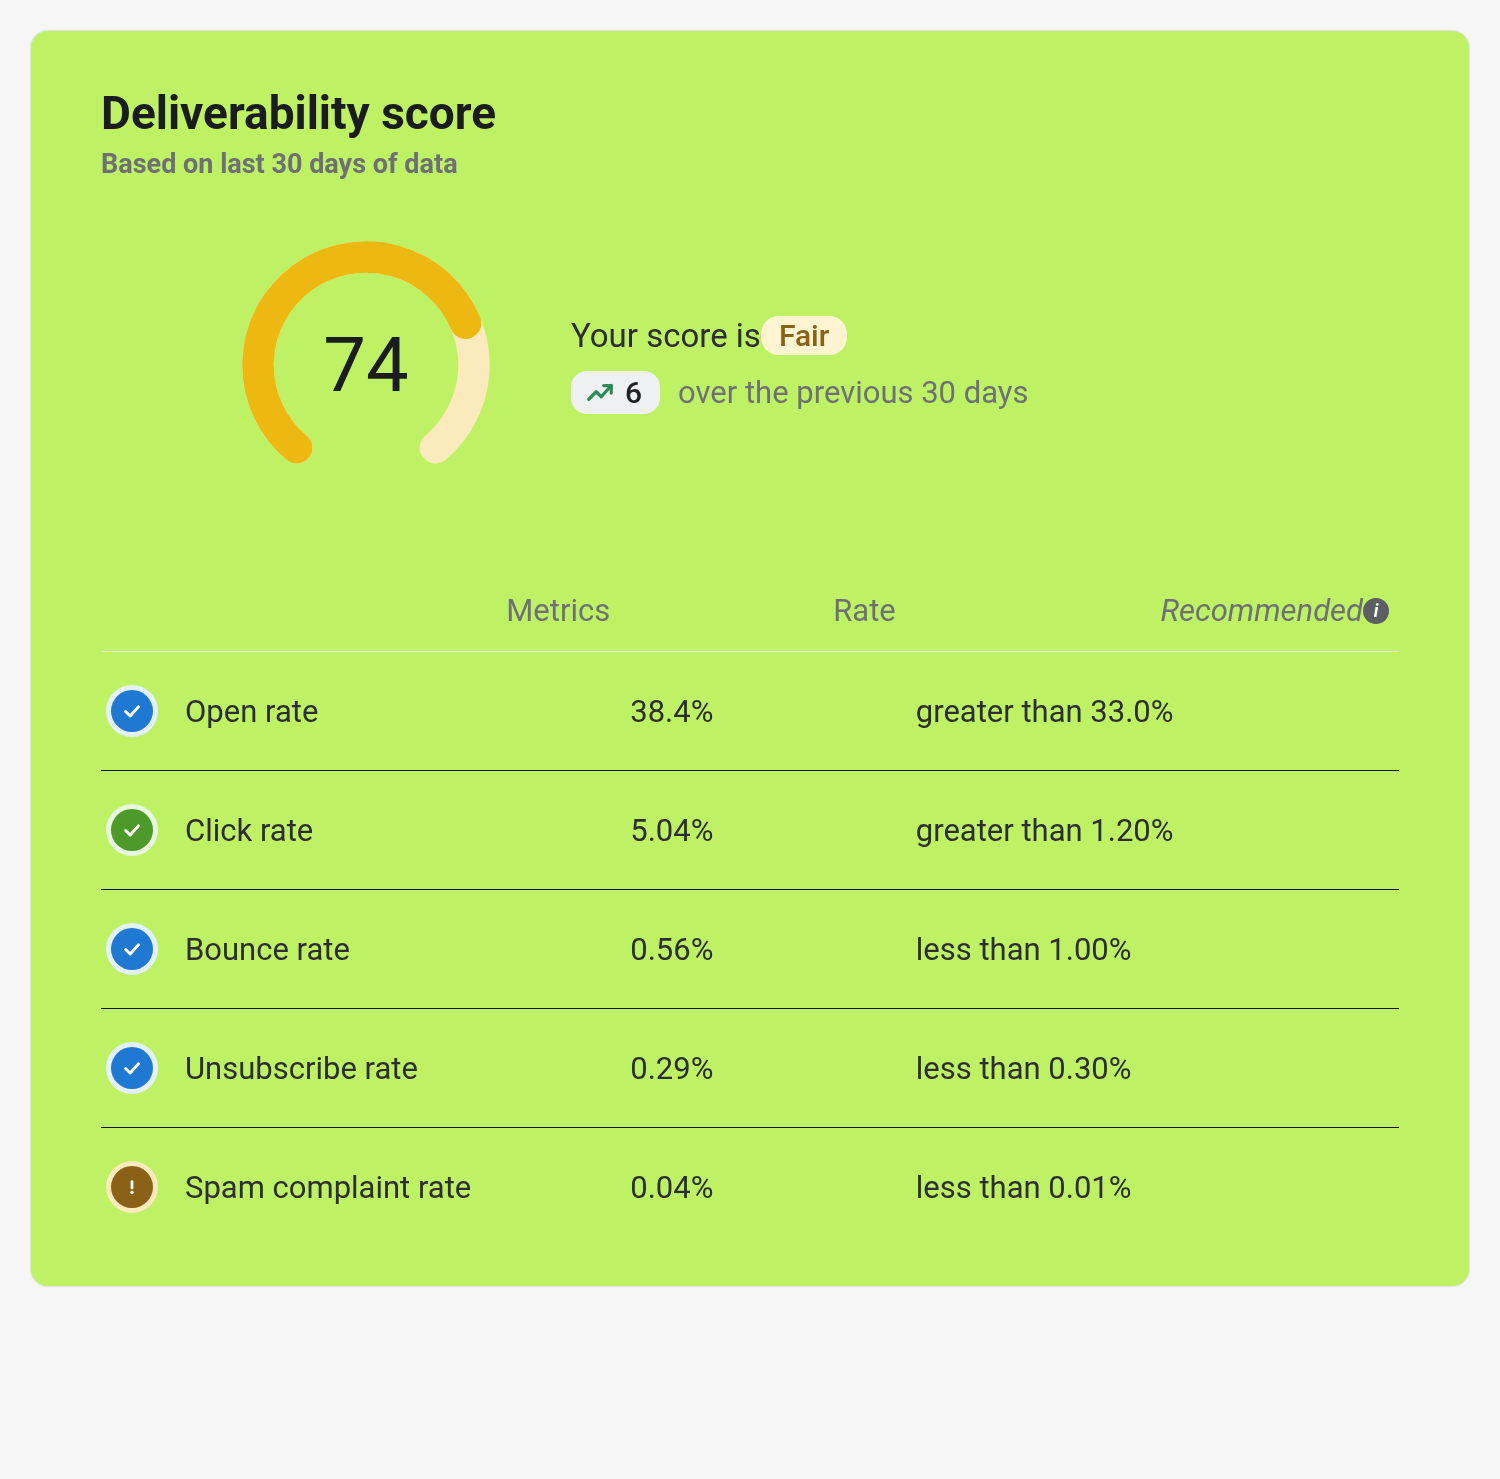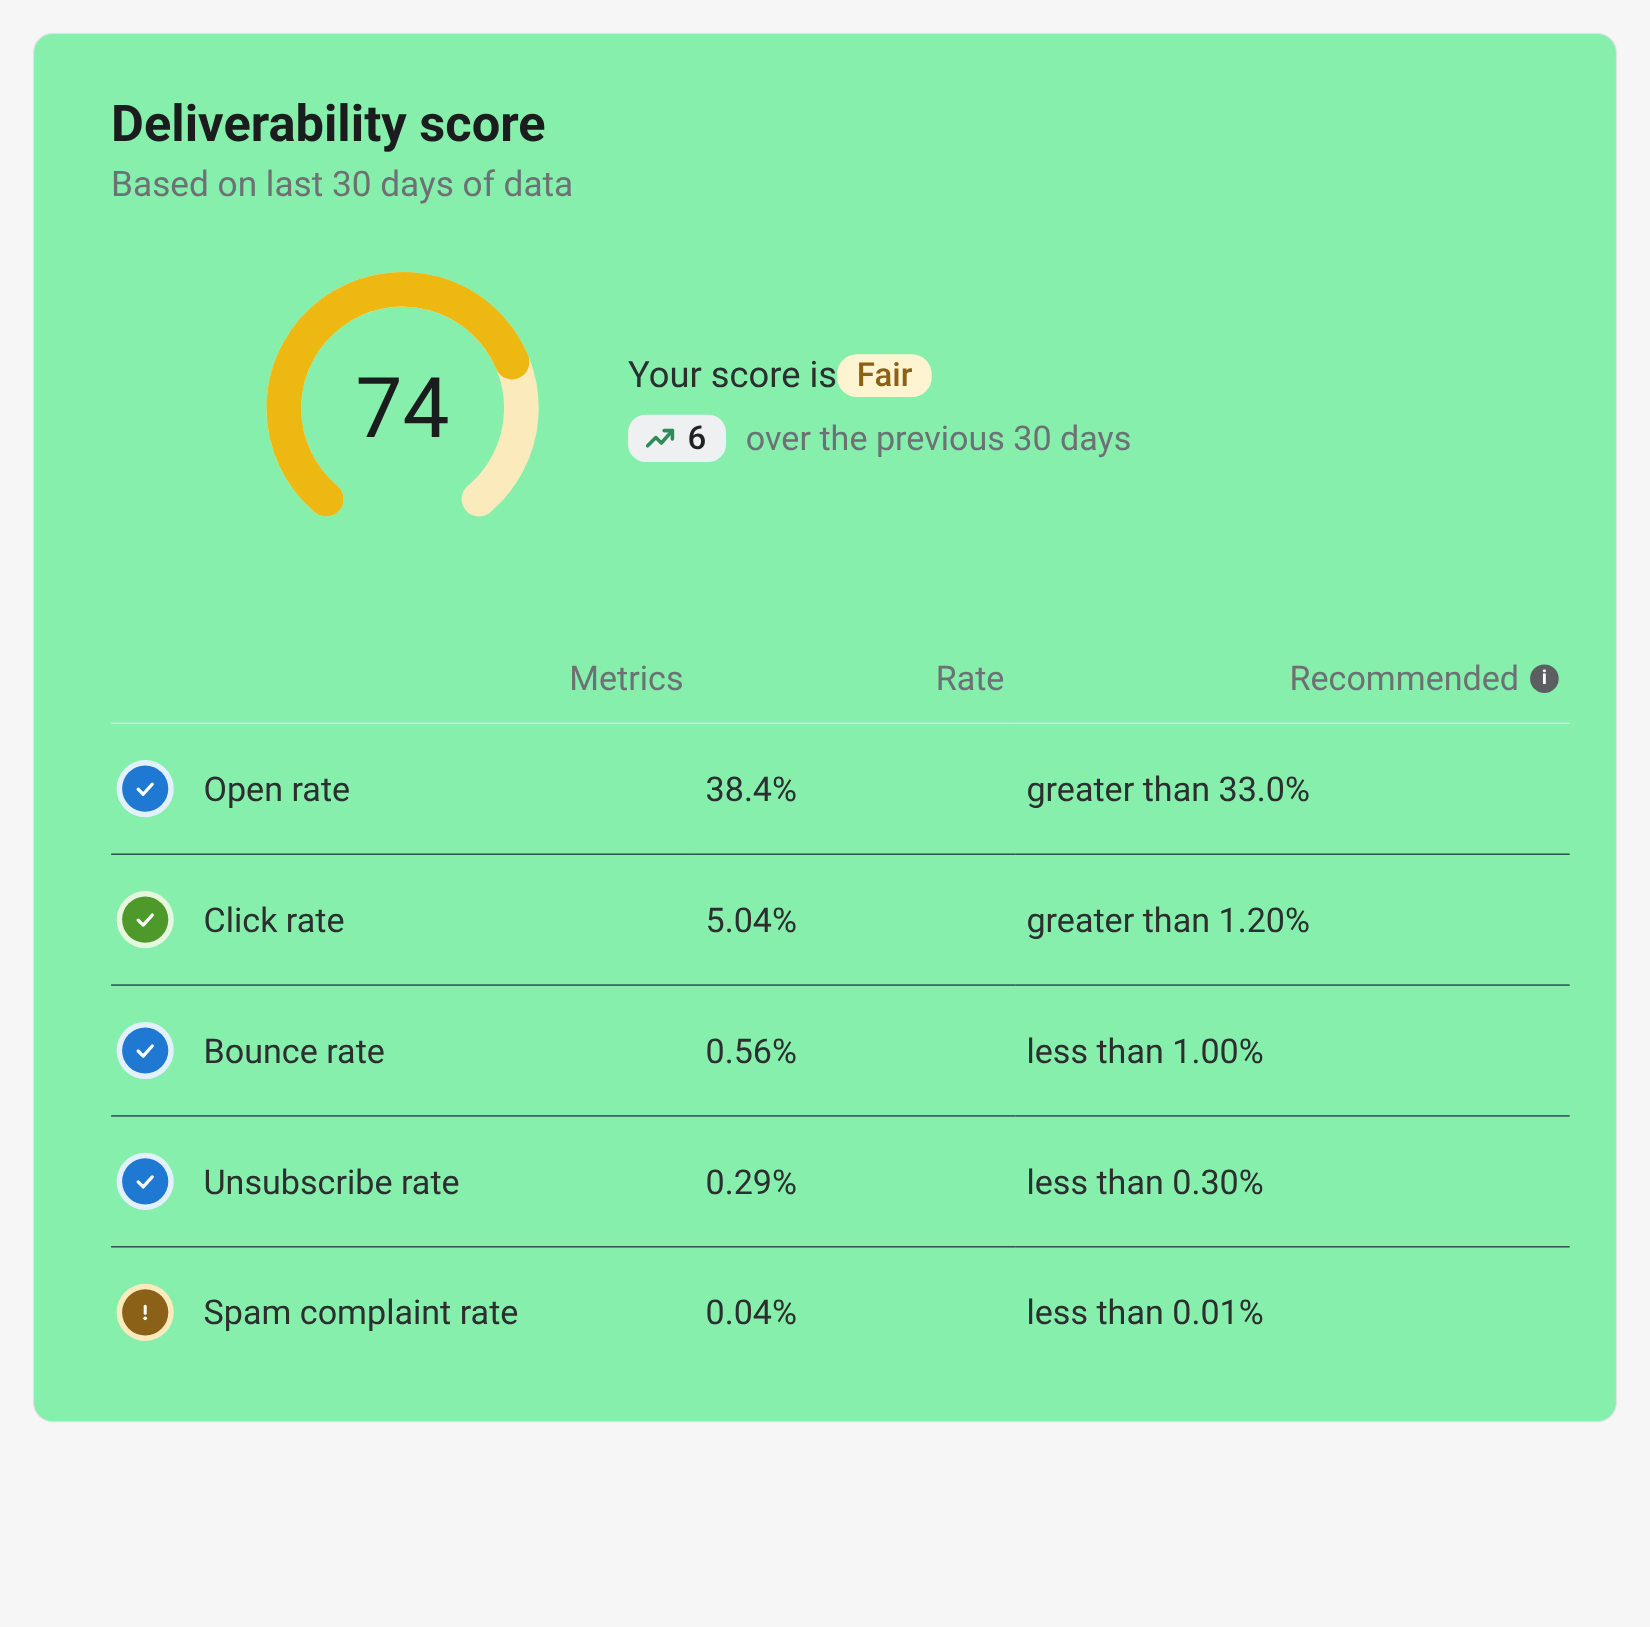--- a/index.html
+++ b/index.html
@@ -9,35 +9,35 @@
     background: #f6f6f7;
     font-family: -apple-system, BlinkMacSystemFont, "Segoe UI", Roboto, Helvetica, Arial, sans-serif;
     color: #202223;
   }
   .wrap {
     width: 1500px;
     min-height: 1479px;
     padding: 30px;
   }
   .card {
-    background: #86efac;
+    background: #bef264;
     border: 1px solid #e1e3e5;
     border-radius: 18px;
-    padding: 55px 42px 40px 70px;
+    padding: 55px 70px 40px 70px;
     box-shadow: 0 0 0 1px rgba(0,0,0,0.01);
   }
   .title {
     font-size: 46px;
     font-weight: 700;
     color: #1a1c1d;
     margin: 0 0 8px 0;
   }
   .subtitle {
-    font-size: 32px;
-    font-weight: 400;
+    font-size: 27px;
+    font-weight: 700;
     color: #6d7175;
     margin: 0 0 50px 0;
   }
   .score-block {
     display: flex;
     align-items: center;
     gap: 70px;
     margin: 40px 0 70px 130px;
   }
   .gauge-wrap {
@@ -137,21 +137,21 @@
     justify-content: center;
     flex: 0 0 42px;
   }
   .status-icon.blue   { background: #1f78d1; box-shadow: 0 0 0 5px #e3f1ff; }
   .status-icon.green  { background: #4d9a2a; box-shadow: 0 0 0 5px #e7f6df; }
   .status-icon.warn   { background: #8a6116; box-shadow: 0 0 0 5px #fbeabc; }
   .status-icon svg { width: 22px; height: 22px; }
   .rec-header {
     display: inline-flex;
     align-items: center;
-    gap: 10px;
+    font-style: italic;
   }
   .info-dot {
     width: 26px;
     height: 26px;
     border-radius: 50%;
     background: #5c5f62;
     color: #fff;
     font-size: 18px;
     font-weight: 700;
     display: inline-flex;

